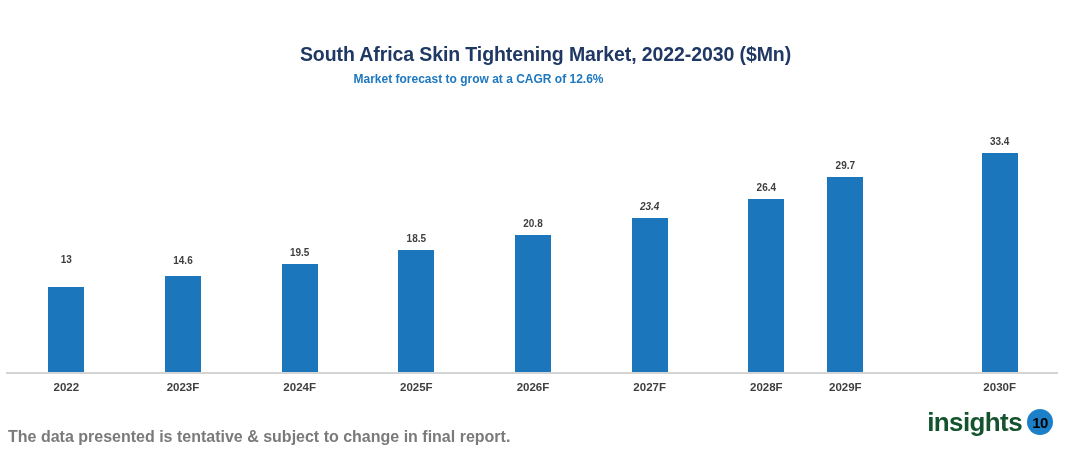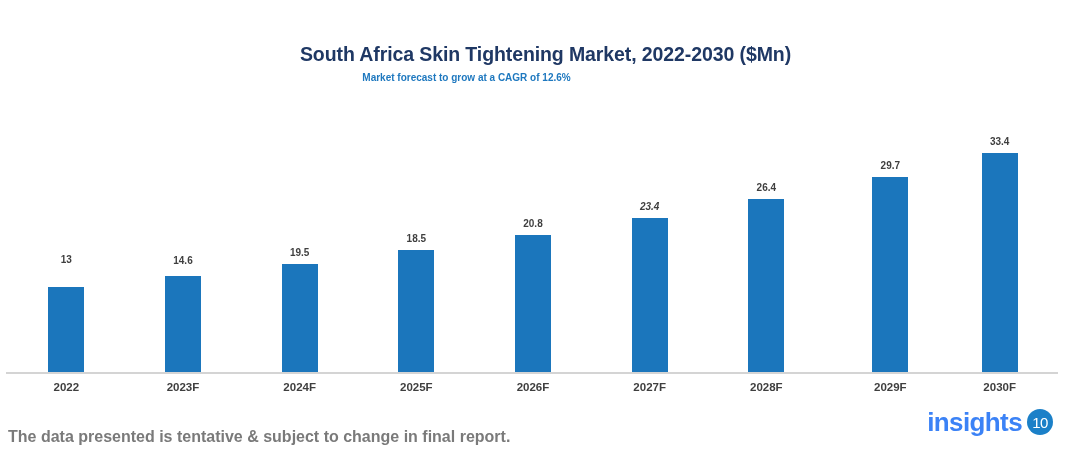--- a/index.html
+++ b/index.html
@@ -27,25 +27,25 @@
     text-align: center;
     font-size: 19.5px;
     font-weight: bold;
     color: #1f3864;
     letter-spacing: -0.1px;
     white-space: nowrap;
     margin-left: 12px;
   }
   #chart-subtitle {
     position: absolute;
-    left: 4px;
+    left: 16px;
     top: 72px;
     width: 925px;
     text-align: center;
-    font-size: 10px;
+    font-size: 12px;
     font-weight: bold;
     color: #1e78bf;
     white-space: nowrap;
   }
 
   
   #plot {
     position: absolute;
     left: 0;
     top: 100px;
@@ -108,32 +108,32 @@
     position: absolute;
     right: 14px;
     top: 409px;
     display: flex;
     align-items: center;
     gap: 5px;
   }
   #logo-word {
     font-size: 26px;
     font-weight: bold;
-    color: #3b82f6;
+    color: #14532d;
     letter-spacing: -0.6px;
     line-height: 1;
   }
   #logo-badge {
     width: 26px;
     height: 26px;
     border-radius: 50%;
     background: #1b80c8;
-    color: #ffffff;
+    color: #000000;
     font-size: 15px;
-    font-weight: normal;
+    font-weight: bold;
     display: flex;
     align-items: center;
     justify-content: center;
     letter-spacing: -0.5px;
   }
 </style>
 </head>
 <body>
 
 <div id="canvas">
@@ -173,21 +173,21 @@
         <div class="bar-slot" style="left: 591.333px; width: 116.667px; height: 272px;">
           <div class="bar-value" style="bottom: 159.739px; font-style: italic;">23.4</div>
           <div class="bar" style="height: 153.739px; background: rgb(27, 118, 188);"></div>
           <div class="cat-label">2027F</div>
         </div>
         <div class="bar-slot" style="left: 708px; width: 116.667px; height: 272px;">
           <div class="bar-value" style="bottom: 179.449px;">26.4</div>
           <div class="bar" style="height: 173.449px; background: rgb(27, 118, 188);"></div>
           <div class="cat-label">2028F</div>
         </div>
-        <div class="bar-slot" style="left: 832px; width: 116.667px; height: 272px;">
+        <div class="bar-slot" style="left: 787px; width: 116.667px; height: 272px;">
           <div class="bar-value" style="bottom: 201.13px;">29.7</div>
           <div class="bar" style="height: 195.13px; background: rgb(27, 118, 188);"></div>
           <div class="cat-label">2029F</div>
         </div>
         <div class="bar-slot" style="left: 941.333px; width: 116.667px; height: 272px;">
           <div class="bar-value" style="bottom: 225.44px;">33.4</div>
           <div class="bar" style="height: 219.44px; background: rgb(27, 118, 188);"></div>
           <div class="cat-label">2030F</div>
         </div>
       </div>

